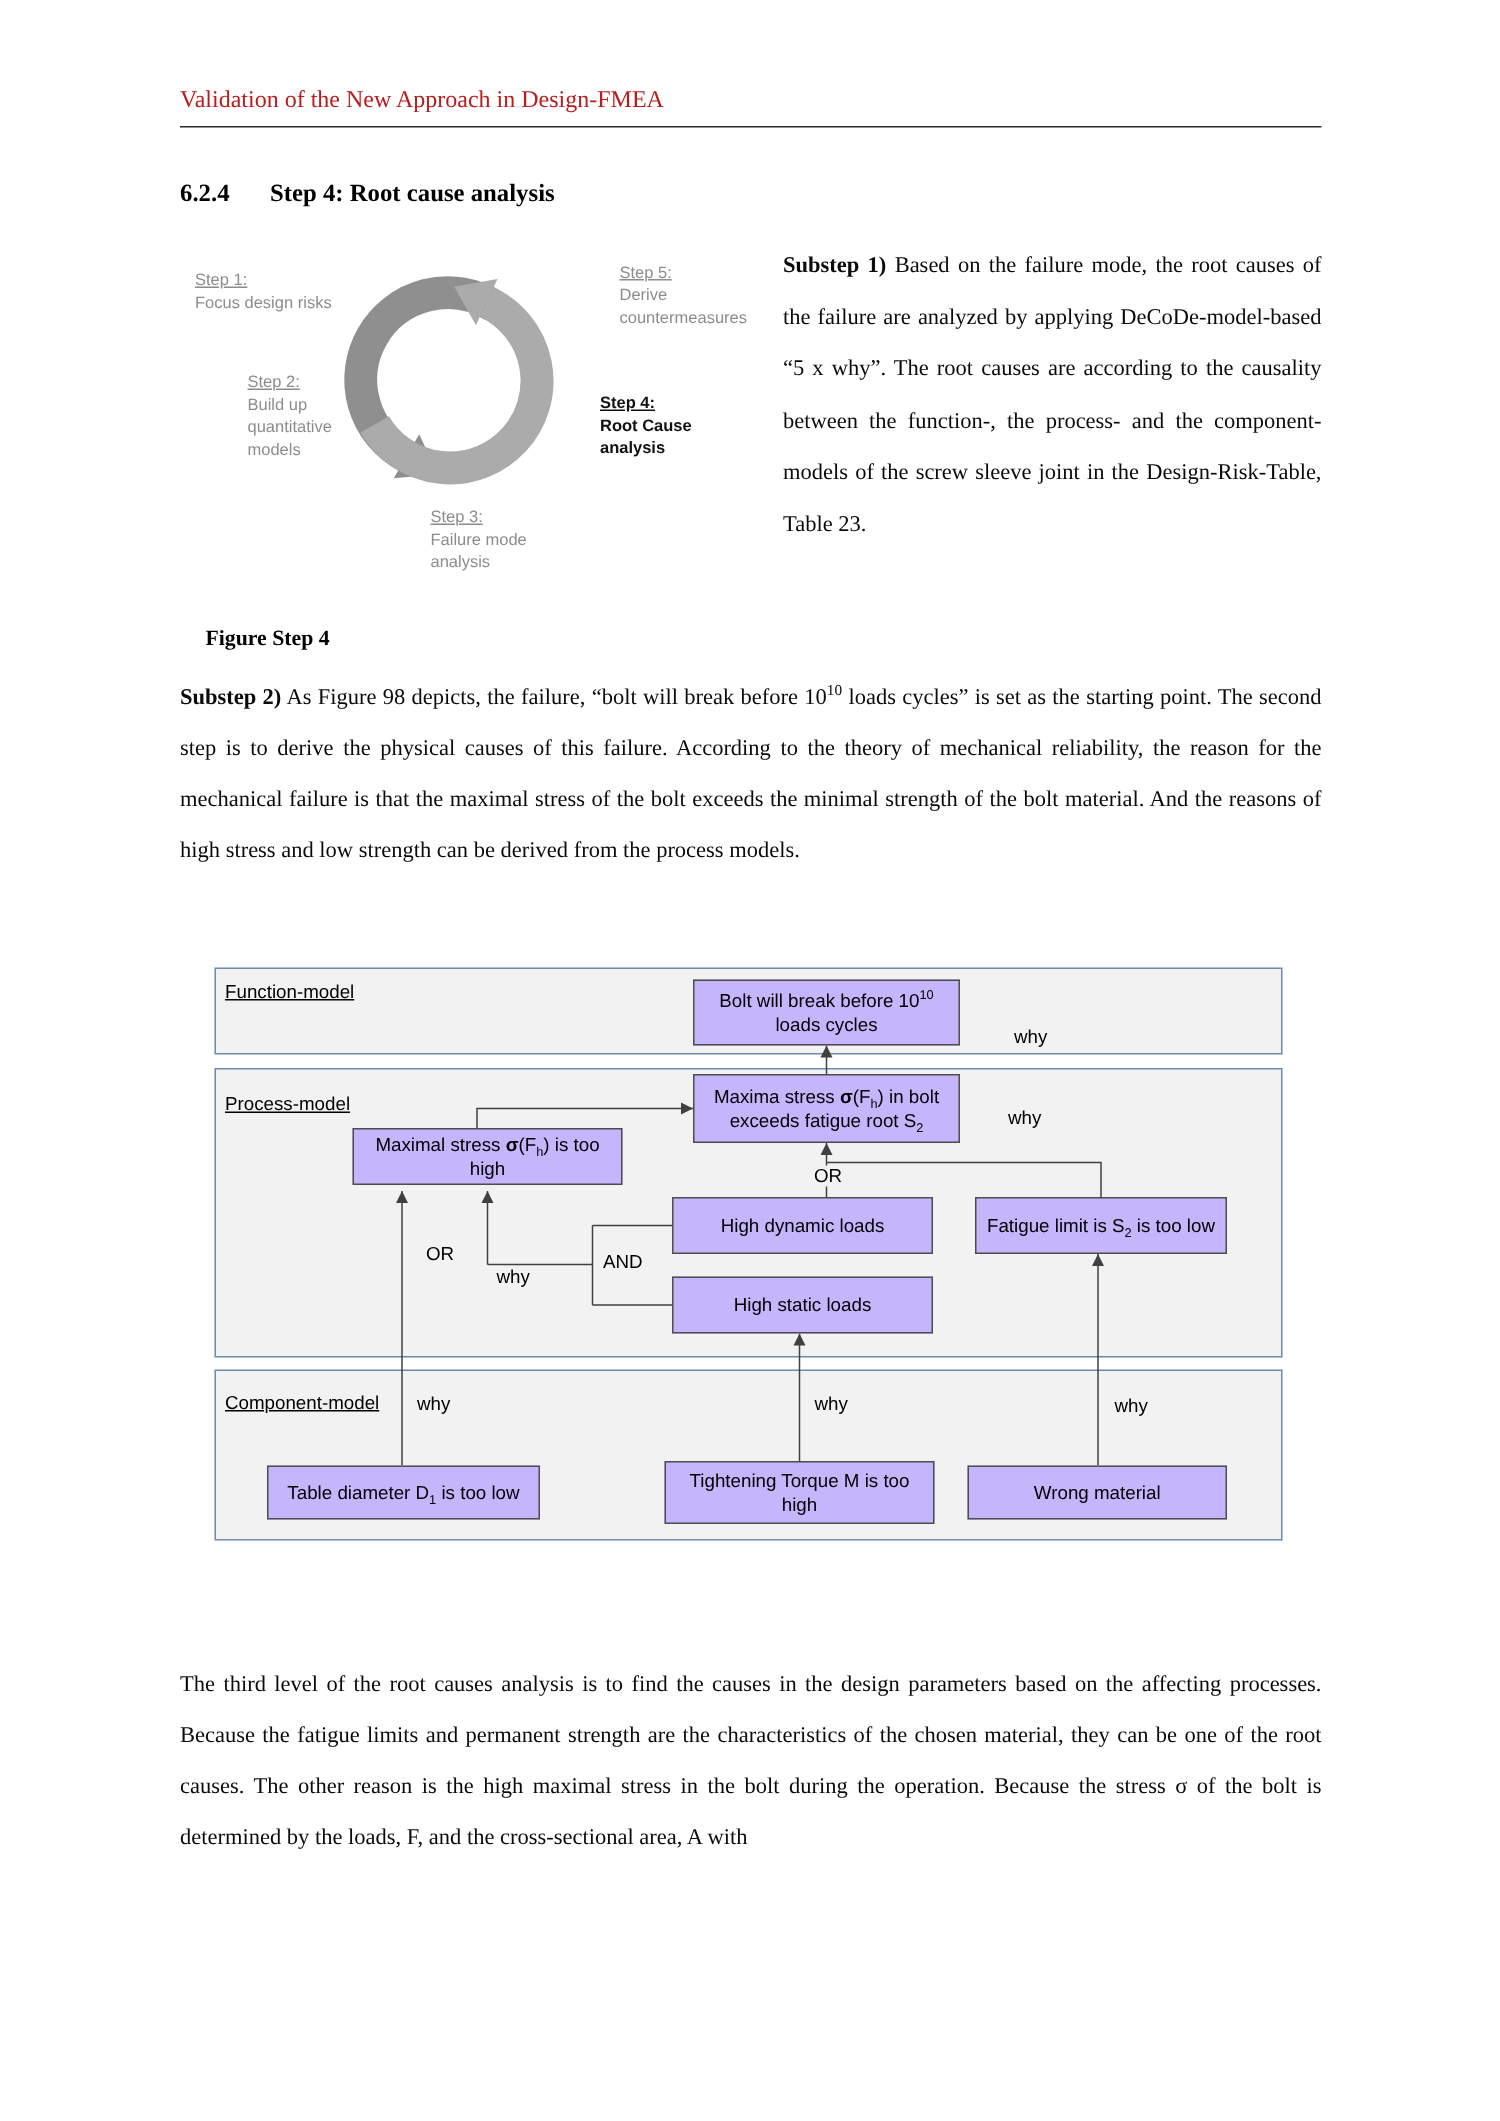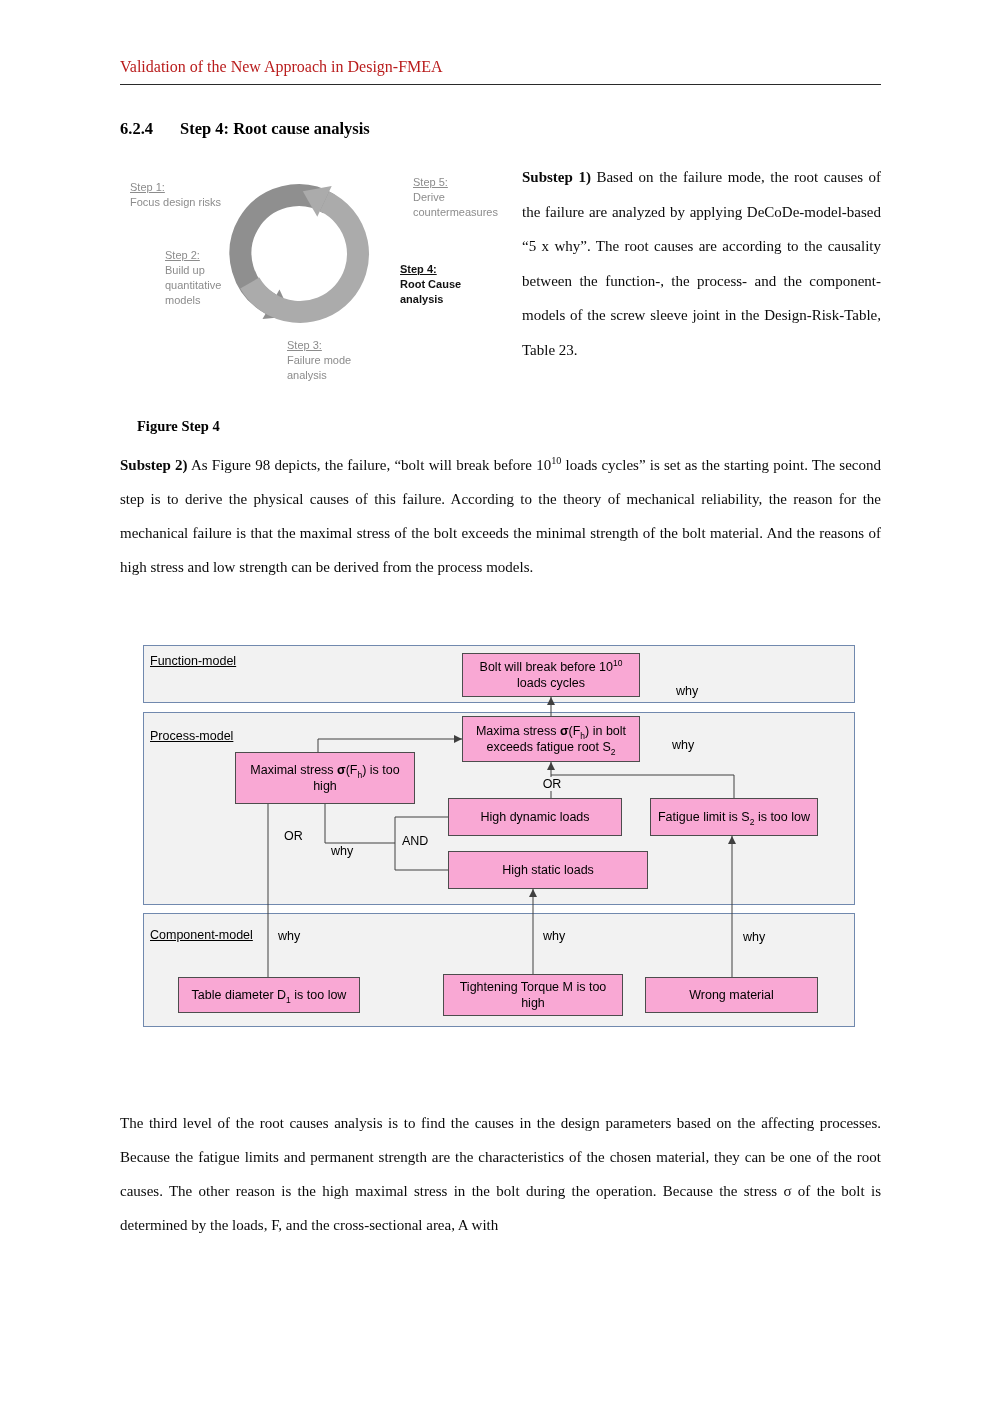--- a/index.html
+++ b/index.html
@@ -36,29 +36,29 @@
            font-family:"Liberation Sans", sans-serif; }
   .model-box { position:absolute; left:0; width:712px; background:#f2f2f2; border:1px solid #7189ae; }
   .fn-box { top:0;   height:58px; }
   .pm-box { top:67px; height:193px; }
   .cm-box { top:268px; height:114px; }
   .connectors { position:absolute; left:0; top:0; width:712px; height:382px; }
   .model-label { position:absolute; font-size:12.5px; color:#000; text-decoration:underline; }
   .l-function  { left:7px; top:9px; }
   .l-process   { left:7px; top:84px; }
   .l-component { left:7px; top:283px; }
-  .node { position:absolute; background:#f9a8d4; border:1px solid #4d4d4d; display:flex;
+  .node { position:absolute; background:#c4b5fd; border:1px solid #4d4d4d; display:flex;
           align-items:center; justify-content:center; text-align:center; font-size:12.5px;
           line-height:1.3; color:#000; padding:2px 4px; }
   .n-failure { left:319px; top:8px;   width:178px; height:44px; }
   .n-maxima  { left:319px; top:71px;  width:178px; height:46px; }
-  .n-maximal { left:92px;  top:107px; width:180px; height:52px; }
+  .n-maximal { left:92px;  top:107px; width:180px; height:38px; }
   .n-dynamic { left:305px; top:153px; width:174px; height:38px; }
   .n-fatigue { left:507px; top:153px; width:168px; height:38px; }
-  .n-static  { left:305px; top:206px; width:200px; height:38px;text-align:right; }
+  .n-static  { left:305px; top:206px; width:174px; height:38px;text-align:right; }
   .n-bolt    { left:35px;  top:332px; width:182px; height:36px; }
   .n-torque  { left:300px; top:329px; width:180px; height:42px; }
   .n-wrong   { left:502px; top:332px; width:173px; height:36px; }
   .dlabel { position:absolute; font-size:12.5px; color:#000; }
   .masked { background:#f2f2f2; padding:0 3px; }
   .w-fn  { left:533px; top:39px; }
   .w-pm  { left:529px; top:93px; }
   .or-c  { left:392px; top:132px; width:34px; text-align:center; }
   .or-l  { left:141px; top:184px; }
   .w-l   { left:188px; top:199px; }

